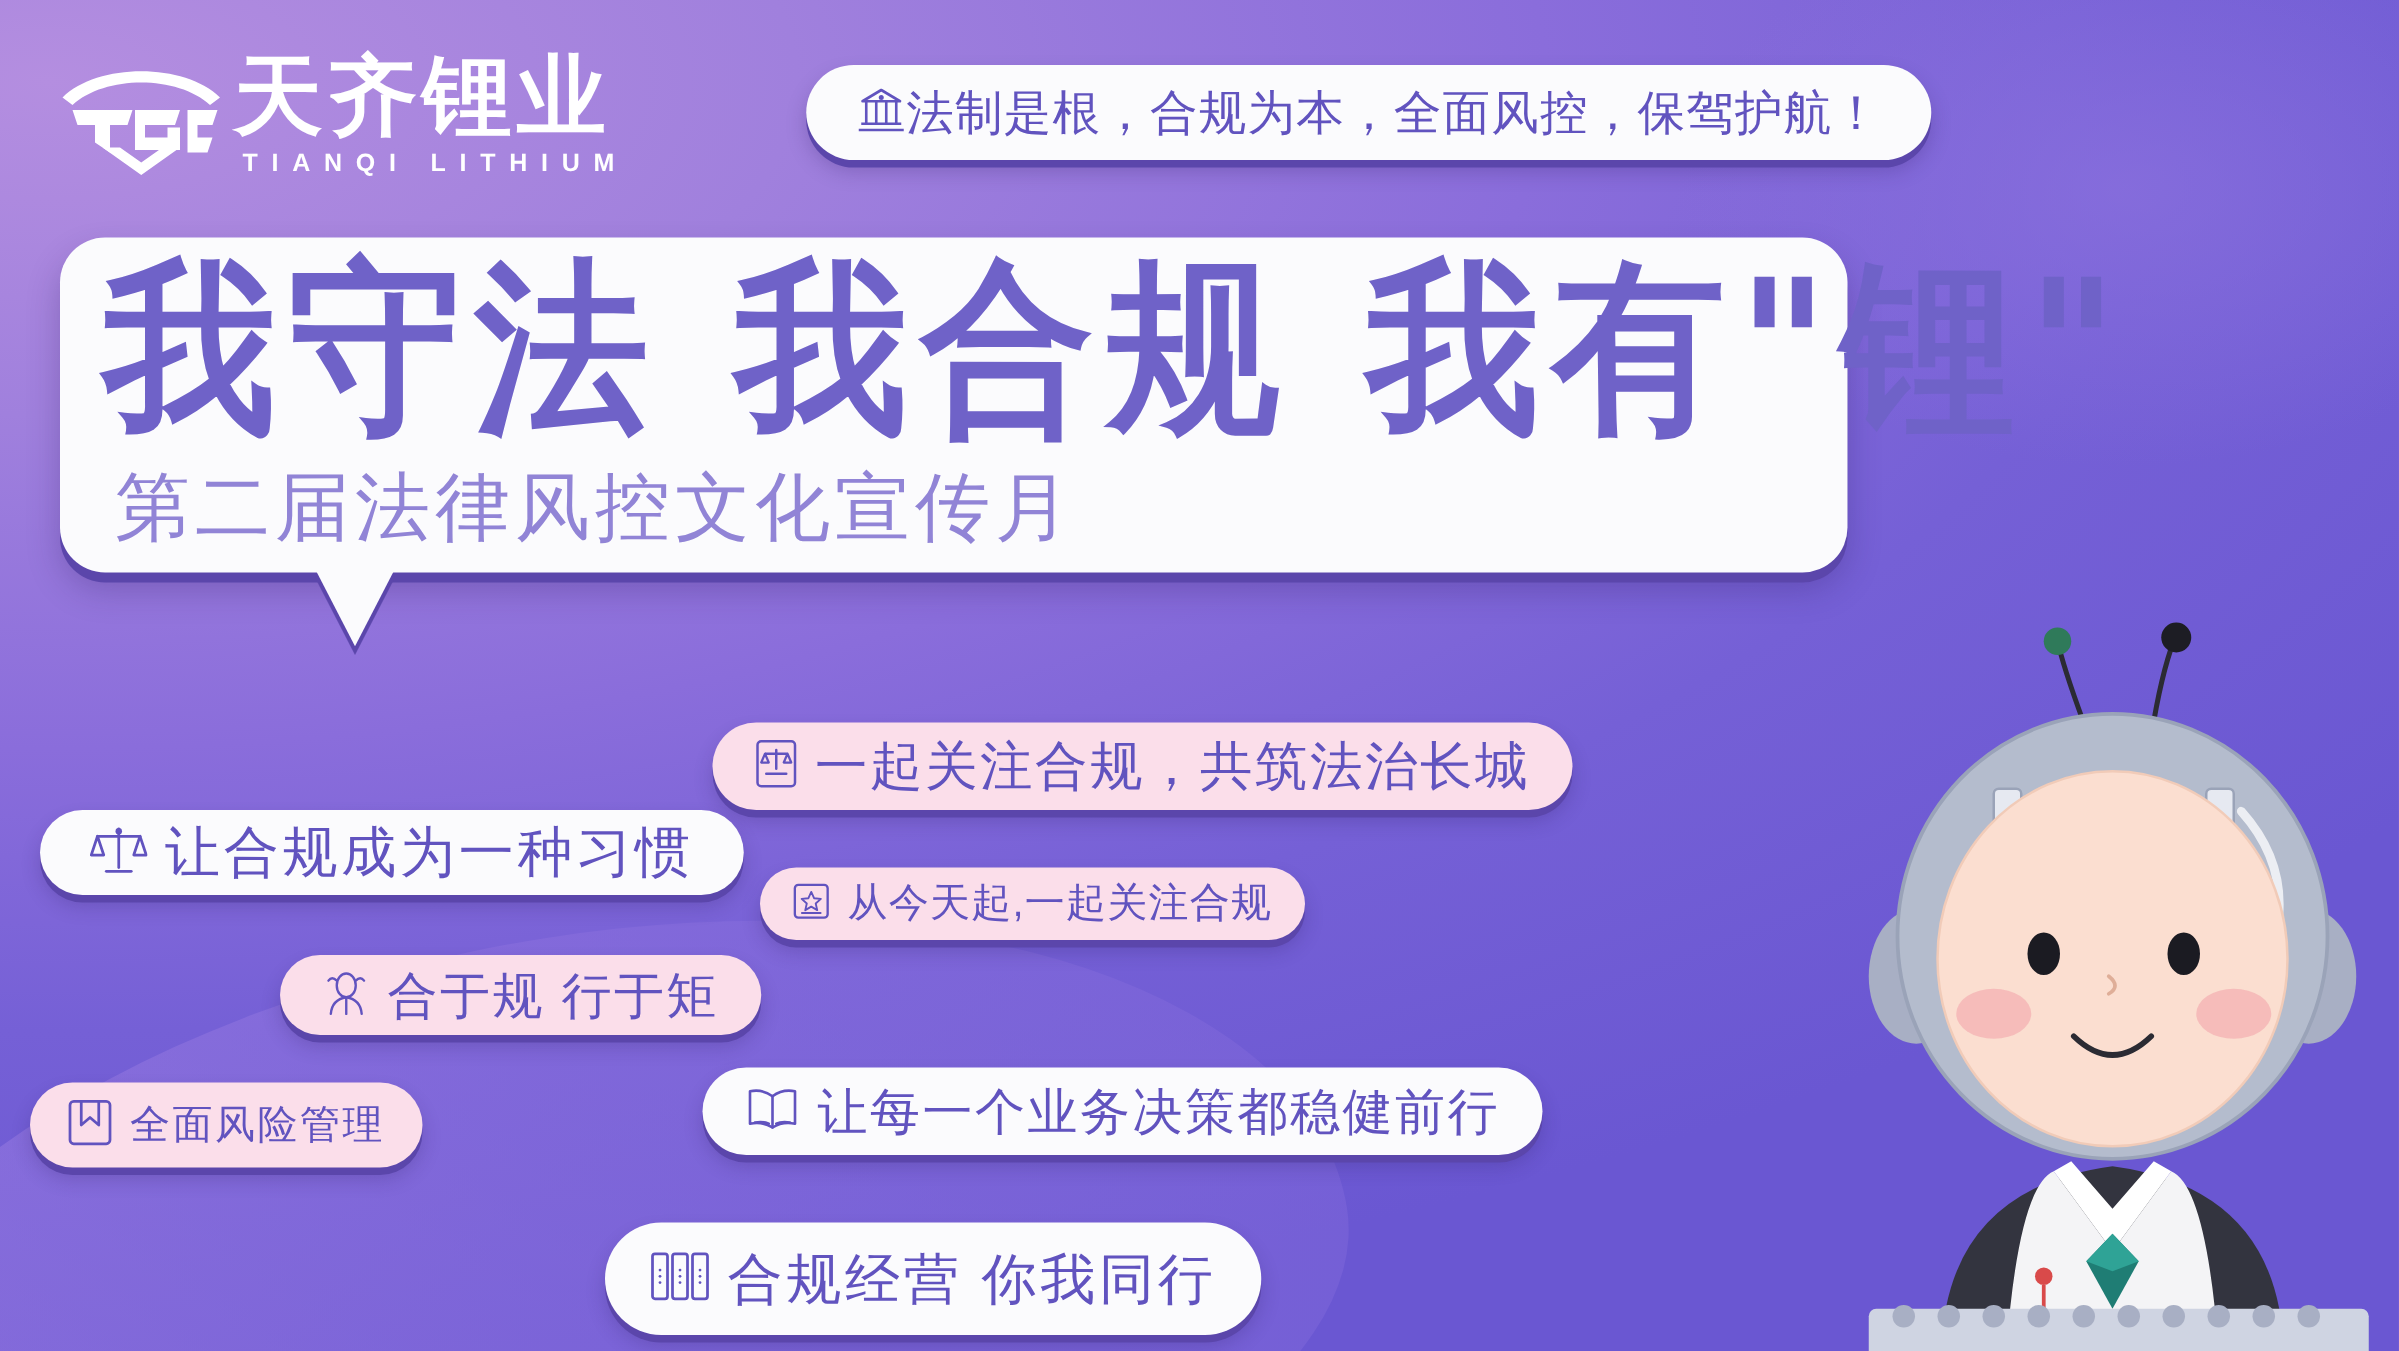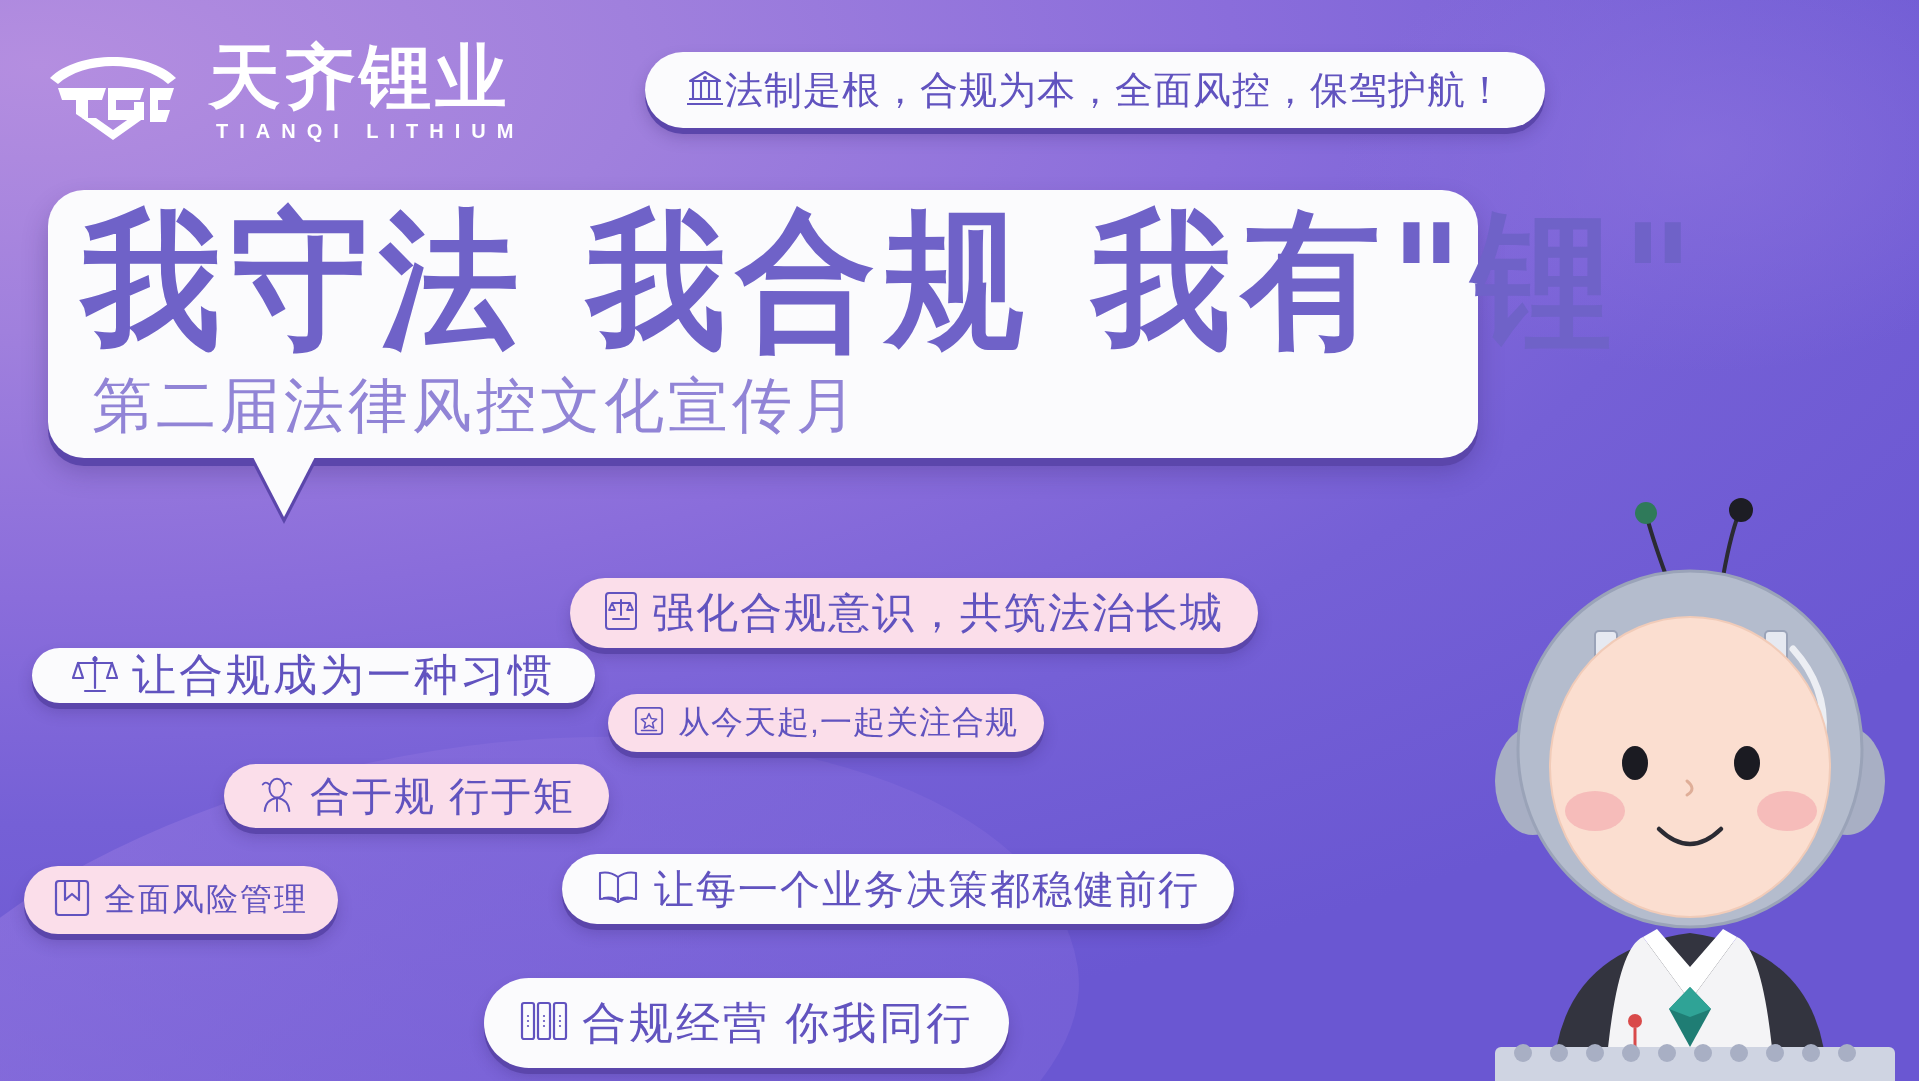--- a/index.html
+++ b/index.html
@@ -21,21 +21,21 @@
     border-radius:52% 48% 44% 56% / 60% 56% 44% 40%;
     transform:rotate(-9deg);opacity:.55;pointer-events:none;
   }
   .wave2{
     position:absolute;right:-280px;top:-160px;width:1000px;height:620px;
     background:radial-gradient(closest-side,#8b71de 0%,rgba(139,113,222,0) 72%);
     opacity:.7;pointer-events:none;
   }
 
   
-  #logo{position:absolute;left:46px;top:40px;display:flex;align-items:center;gap:32px;justify-content:flex-end;}
+  #logo{position:absolute;left:46px;top:40px;display:flex;align-items:center;gap:10px;justify-content:flex-end;}
   .logo-mark{width:134px;height:96px;flex:0 0 auto;}
   .logo-words{display:flex;flex-direction:column;justify-content:center;margin-top:4px;}
   .logo-cn{
     font-size:70px;line-height:.96;font-weight:700;color:#fff;letter-spacing:4px;
     font-family:"Liberation Sans","DejaVu Sans",sans-serif;
     transform:scaleX(1.02);
   }
   .logo-en{
     font-size:20px;letter-spacing:11px;color:#fff;margin-top:9px;font-weight:600;
     padding-left:4px;
@@ -88,21 +88,21 @@
     background:#fbfbfd;
     box-shadow:0 6px 0 #5b46ab, 0 9px 15px rgba(48,28,98,.24);
   }
   .pill.pink{
     background:#fbdeea;
     box-shadow:0 6px 0 #5b46ab, 0 9px 15px rgba(48,28,98,.24);
   }
 
   #pill-strengthen{left:570px;top:578px;height:70px;padding:0 34px;}
   #pill-strengthen .txt{font-size:42px;letter-spacing:2px;}
-  #pill-habit{left:32px;top:648px;height:55px;padding:0 40px;}
+  #pill-habit{left:32px;top:648px;height:68px;padding:0 40px;}
   #pill-habit .txt{font-size:44px;letter-spacing:3px;}
   #pill-today{left:608px;top:694px;height:58px;padding:0 26px;}
   #pill-today .txt{font-size:32px;letter-spacing:1px;}
   #pill-rule{left:224px;top:764px;height:64px;padding:0 34px;}
   #pill-rule .txt{font-size:40px;letter-spacing:2px;}
   #pill-risk{left:24px;top:866px;height:68px;padding:0 30px;}
   #pill-risk .txt{font-size:32px;letter-spacing:2px;}
   #pill-decision{left:562px;top:854px;height:70px;padding:0 34px;}
   #pill-decision .txt{font-size:40px;letter-spacing:2px;}
   #pill-operate{left:484px;top:978px;height:90px;padding:0 36px;}
@@ -157,21 +157,21 @@
 
   <div class="pill pink" id="pill-strengthen">
     <span class="ico">
       <svg viewBox="0 0 34 40" width="34" height="40" aria-hidden="true">
         <rect x="2" y="2" width="30" height="36" rx="3" fill="none" stroke="#6153bf" stroke-width="2"></rect>
         <path d="M17 9 V24 M9 28 H25" fill="none" stroke="#6153bf" stroke-width="2" stroke-linecap="round"></path>
         <path d="M8 12 H26" fill="none" stroke="#6153bf" stroke-width="2"></path>
         <path d="M8 12 L5 19 H11 Z M26 12 L23 19 H29 Z" fill="none" stroke="#6153bf" stroke-width="1.8" stroke-linejoin="round"></path>
       </svg>
     </span>
-    <span class="txt">强化合规意识，共筑法治长城</span>
+    <span class="txt">一起关注合规，共筑法治长城</span>
   </div>
 
   <div class="pill white" id="pill-habit">
     <span class="ico">
       <svg viewBox="0 0 46 44" width="46" height="44" aria-hidden="true">
         <g fill="none" stroke="#6153bf" stroke-width="2.2" stroke-linecap="round" stroke-linejoin="round">
           <path d="M23 5 V36"></path>
           <path d="M6 11 H40"></path>
           <path d="M13 39 H33"></path>
           <path d="M6 11 L1 26 H11 Z"></path>

